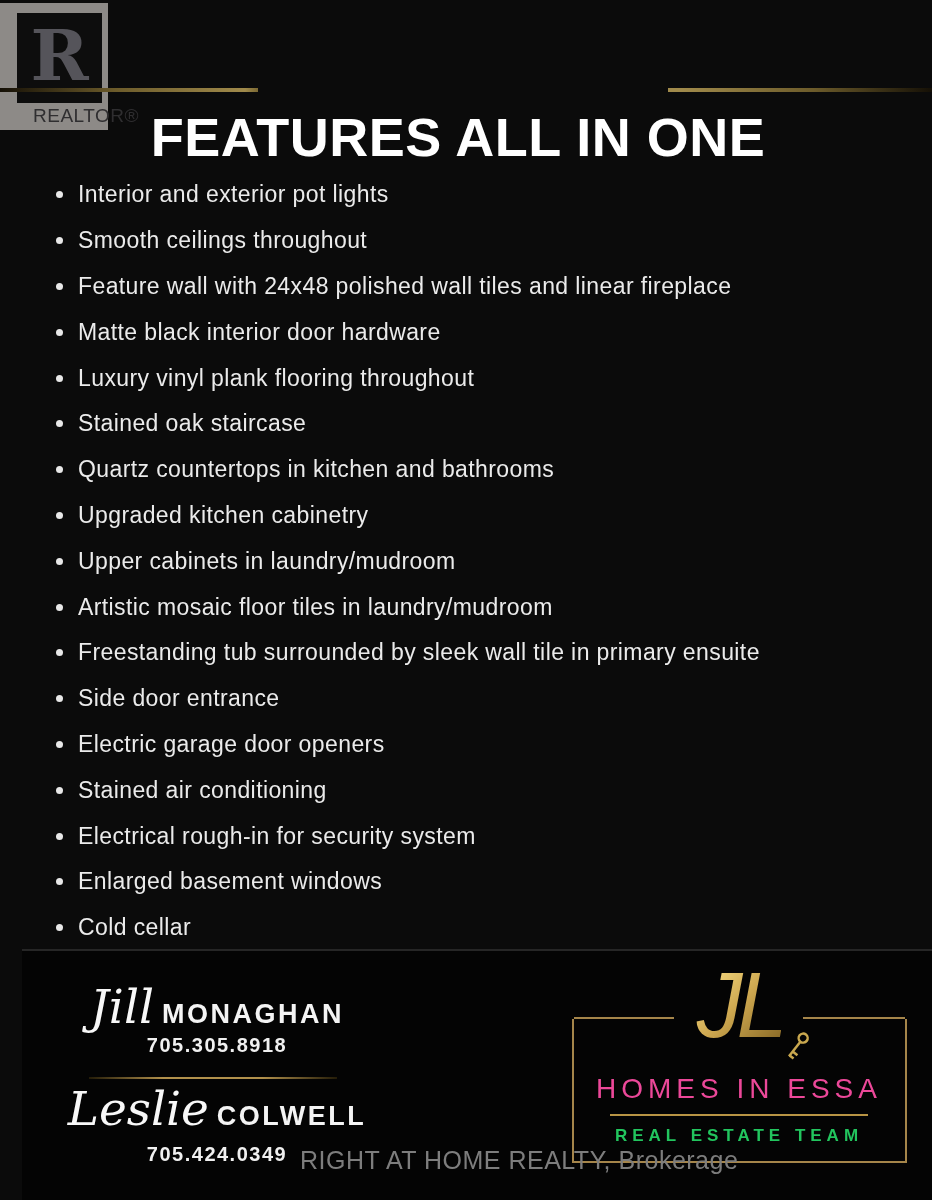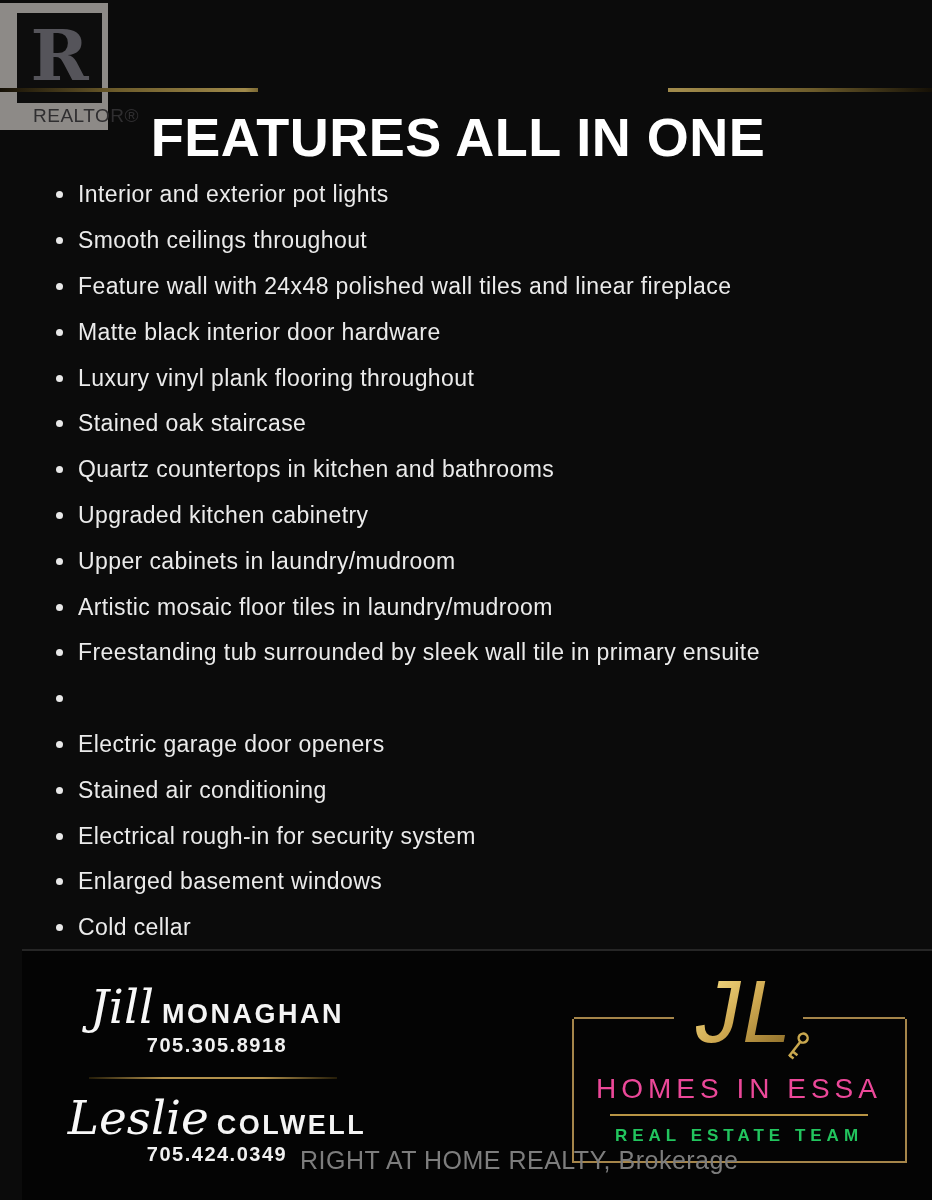--- a/index.html
+++ b/index.html
@@ -29,36 +29,36 @@
   
   .features{position:absolute;left:56px;top:172px;margin:0;padding:0;list-style:none;z-index:2;}
   .features li{display:flex;align-items:center;height:45.8px;color:#ebebeb;font-size:23px;letter-spacing:.4px;white-space:nowrap;}
   .features .dot{width:7px;height:7px;border-radius:50%;background:#e8e8e8;margin-right:15px;flex:none;}
   
   .footer{position:absolute;left:0;top:949px;width:932px;height:285px;background:#040404;border-top:2px solid #262626;box-sizing:border-box;z-index:4;margin-left:22px;}
   .agent-row{position:absolute;left:60px;width:270px;display:flex;align-items:baseline;justify-content:center;white-space:nowrap;}
   .agent-row .first{font-family:"DejaVu Serif",serif;font-style:italic;font-size:47px;color:#f8f8f8;margin-right:8px;}
   .agent-row .last{font-size:27px;font-weight:700;letter-spacing:2.5px;color:#f4f4f4;}
   .row-jill{top:28px;}
-  .row-leslie{top:139px;}
+  .row-leslie{top:130px;}
   .phone{position:absolute;left:60px;width:270px;text-align:center;font-size:20px;font-weight:700;letter-spacing:1.5px;color:#f0f0f0;}
   .phone-1{top:83px;}
   .phone-2{top:192px;}
   .agent-divider{position:absolute;left:67px;top:126px;width:248px;height:2px;
     background:linear-gradient(90deg,#241c08,#b2914c 30%,#b2914c 70%,#241c08);}
   .brokerage{position:absolute;left:278px;top:195px;font-size:25px;color:#7d7d7d;letter-spacing:.5px;white-space:nowrap;z-index:8;}
   
   .team-box{position:absolute;left:550px;top:68px;width:335px;height:144px;box-sizing:border-box;
     border-left:2px solid #a5854a;border-right:2px solid #a5854a;border-bottom:2px solid #a5854a;}
   .team-box .top-seg{position:absolute;top:-2px;height:2px;background:#a5854a;}
   .team-box .seg-l{left:0;width:100px;}
   .team-box .seg-r{right:0;width:102px;}
   .monogram{
-    position:absolute;left:717px;top:21px;transform:translateX(-50%);
-    font-family:Liberation Mono, monospace;font-style:italic;font-size:92px;line-height:1;
+    position:absolute;left:717px;top:8px;transform:translateX(-50%);
+    font-family:Liberation Sans, sans-serif;font-style:italic;font-size:92px;line-height:1;
     letter-spacing:-6px;white-space:nowrap;
     background:linear-gradient(135deg,#f3d77e 15%,#cda74f 50%,#8f6f2a 90%);
     -webkit-background-clip:text;background-clip:text;color:transparent;z-index:7;
   }
   .key{position:absolute;left:758px;top:78px;z-index:7;transform:rotate(38deg);}
   .team-name{position:absolute;left:717px;top:122px;transform:translateX(-50%);
     font-size:28px;font-weight:400;letter-spacing:5px;color:#ec4899;white-space:nowrap;}
   .team-divider{position:absolute;left:717px;top:163px;transform:translateX(-50%);width:258px;height:2px;background:#b89444;}
   .team-sub{position:absolute;left:717px;top:175px;transform:translateX(-50%);
     font-size:17px;font-weight:700;letter-spacing:5px;color:#22c55e;white-space:nowrap;}
@@ -121,20 +121,21 @@
       <li>
       <span class="dot"></span>
       <span class="txt">Artistic mosaic floor tiles in laundry/mudroom</span>
     </li>
       <li>
       <span class="dot"></span>
       <span class="txt">Freestanding tub surrounded by sleek wall tile in primary ensuite</span>
     </li>
       <li>
       <span class="dot"></span>
+      <span class="txt">Side door entrance</span>
     </li>
       <li>
       <span class="dot"></span>
       <span class="txt">Electric garage door openers</span>
     </li>
       <li>
       <span class="dot"></span>
       <span class="txt">Stained air conditioning</span>
     </li>
       <li>

